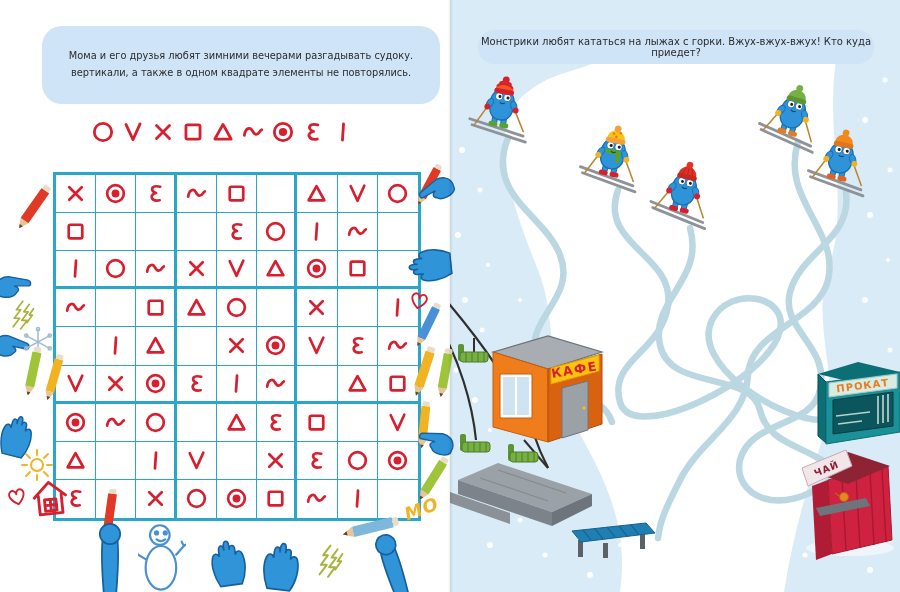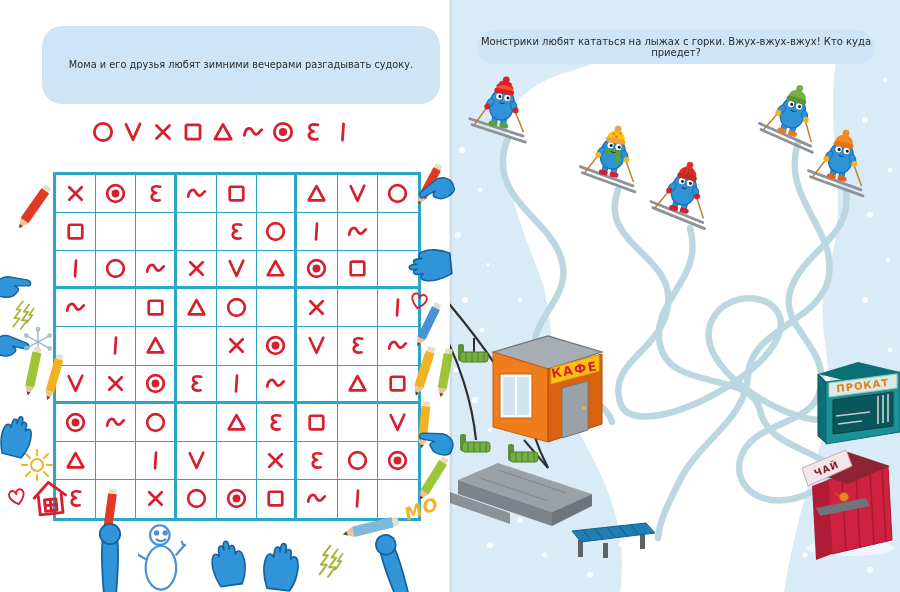--- a/index.html
+++ b/index.html
@@ -98,20 +98,21 @@
       </g>
     </symbol>
   </defs>
 </svg>
 
 <div class="book">
 
   <div class="page left">
     <div class="bubble left-bubble">
       <div>Мома и его друзья любят зимними вечерами разгадывать судоку.</div>
+      <div>вертикали, а также в одном квадрате элементы не повторялись.</div>
     </div>
 
     <div class="legend" id="legend">
         <div class="lg">
           <svg viewBox="0 0 24 24" class="sym">
             <circle cx="12" cy="12" r="8"></circle>
           </svg>
         </div>
         <div class="lg">
           <svg viewBox="0 0 24 24" class="sym">

